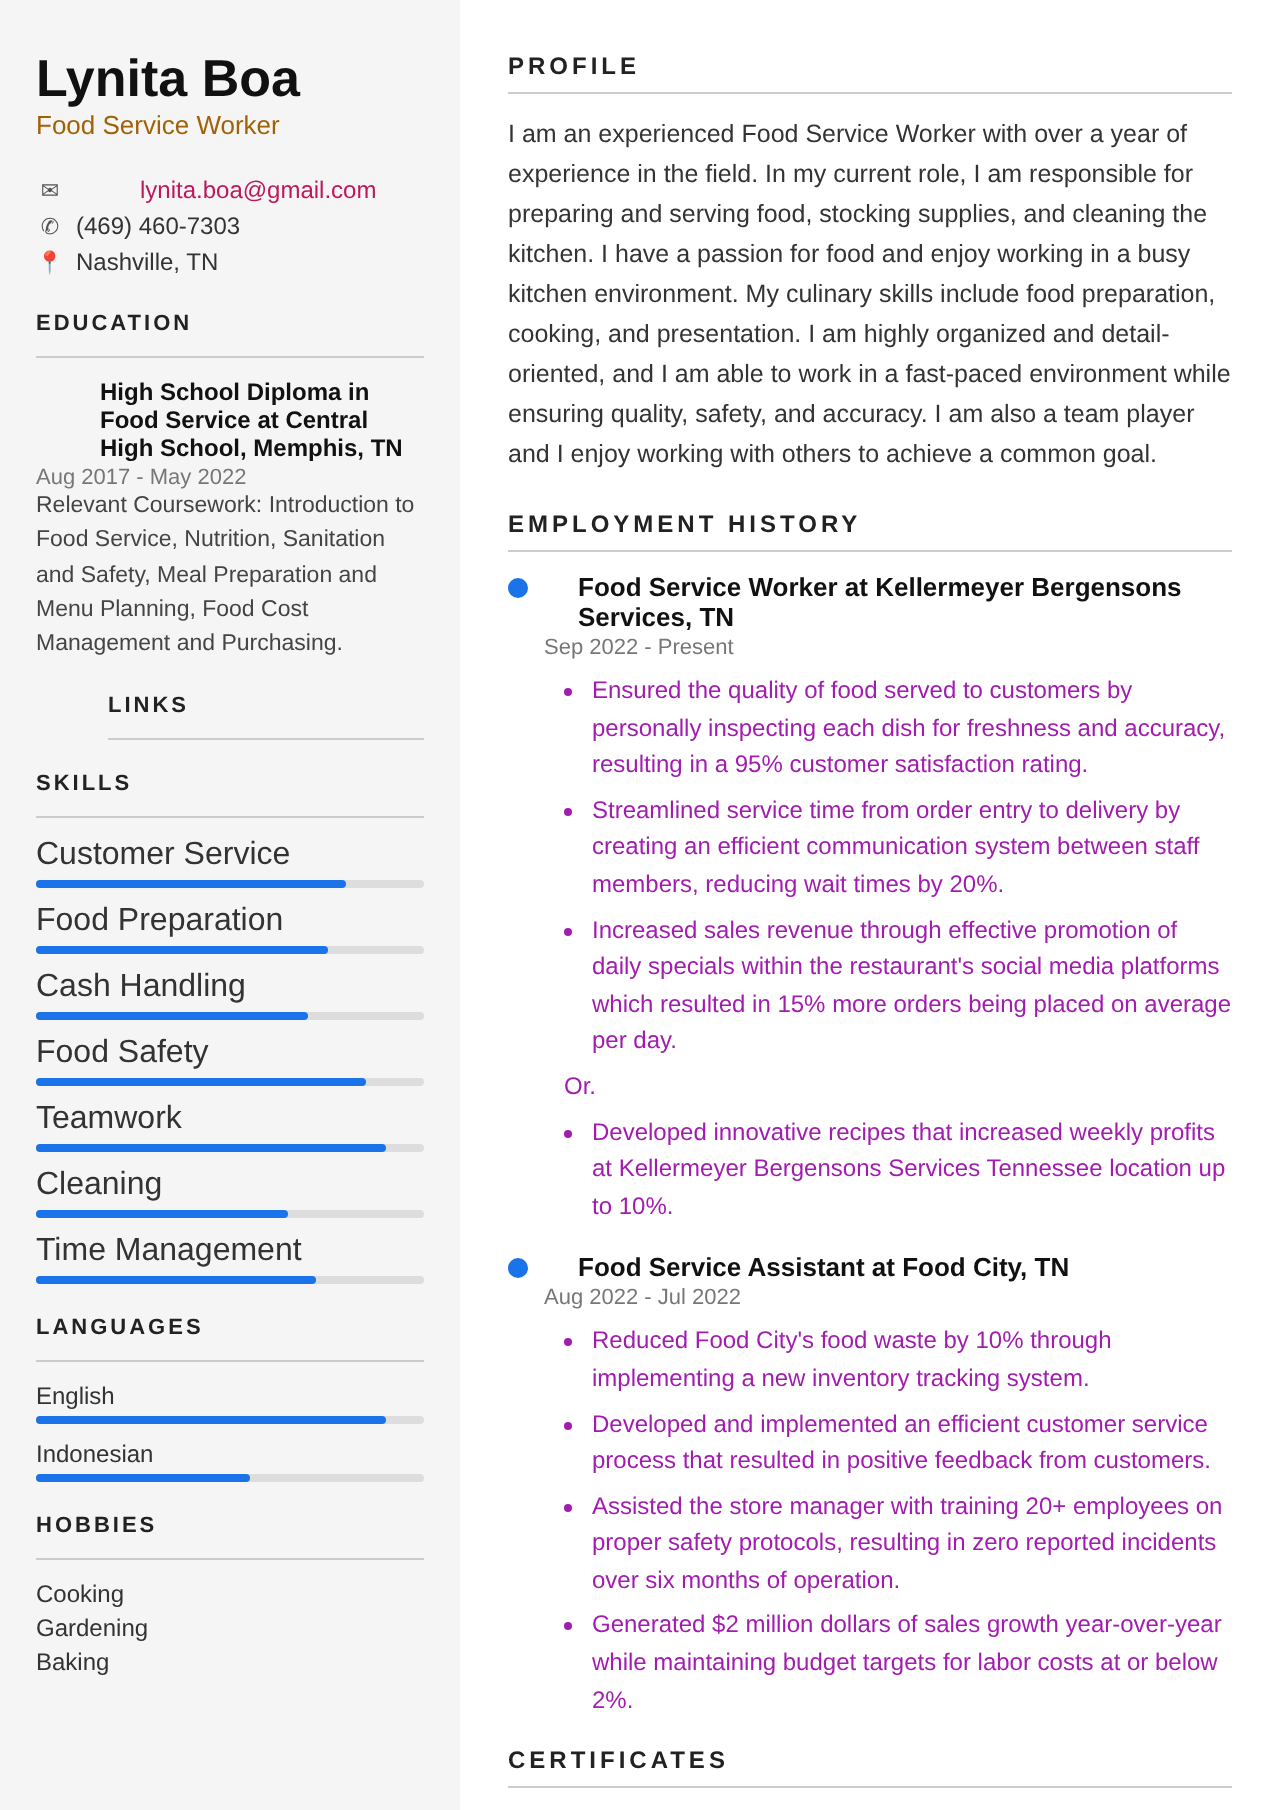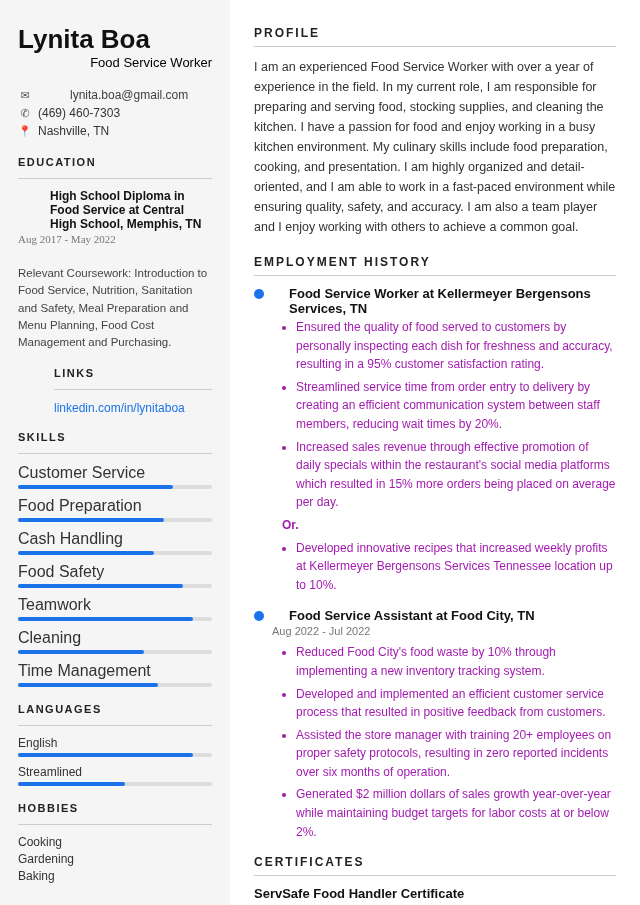--- a/index.html
+++ b/index.html
@@ -24,37 +24,36 @@
       padding: 24px 18px 24px 18px;
     }
     .sidebar-name {
       font-size: 26px;
       font-weight: bold;
       color: #111;
       line-height: 1.2;
     }
     .sidebar-title {
       font-size: 13px;
-      color: #000000;
+      color: #a16207;
       margin-bottom: 18px;
-      text-align: right;
     }
     .sidebar-contact {
       margin-bottom: 18px;
     }
     .contact-item {
       display: flex;
       align-items: center;
       gap: 6px;
       margin-bottom: 4px;
       font-size: 12px;
       color: #333;
     }
     .contact-item a {
-      color: #404040;
+      color: #be185d;
       text-decoration: none;
       font-size: 12px;
       padding-left: 32px;
     }
     .contact-icon {
       font-size: 11px;
       color: #555;
       width: 14px;
       text-align: center;
     }
@@ -75,22 +74,21 @@
     .edu-degree {
       font-weight: bold;
       font-size: 12px;
       color: #111;
       margin-bottom: 2px;
       margin-left: 32px;
     }
     .edu-date {
       font-size: 11px;
       color: #777;
-      margin-bottom: 20px;
-      font-family: Liberation Serif, serif;
+      margin-bottom: 0;
     }
     .edu-coursework {
       font-size: 11.5px;
       color: #444;
       line-height: 1.5;
     }
     .link-item a {
       color: #1a73e8;
       font-size: 12px;
       text-decoration: none;
@@ -193,21 +191,20 @@
       font-size: 12px;
       color: #a21caf;
       line-height: 1.55;
       margin-bottom: 4px;
       list-style: disc;
       margin-left: 14px;
     }
     .emp-bullets .no-bullet {
       list-style: none;
       margin-left: 0;
-      font-weight: bold;
     }
     
     .cert-item {
       margin-bottom: 10px;
     }
     .cert-name {
       font-weight: bold;
       font-size: 13px;
       color: #111;
     }
@@ -240,23 +237,20 @@
       <div class="section-title-left">Education</div>
       <hr class="section-divider">
       <div class="edu-degree">High School Diploma in Food Service at Central High School, Memphis, TN</div>
       <div class="edu-date">Aug 2017 - May 2022</div>
       <div class="edu-coursework">Relevant Coursework: Introduction to Food Service, Nutrition, Sanitation and Safety, Meal Preparation and Menu Planning, Food Cost Management and Purchasing.</div>
     </div>
 
     <div style="margin-top:16px;margin-left:36px;">
       <div class="section-title-left">Links</div>
       <hr class="section-divider">
-      <div class="link-item">
-        <a href="#">linkedin.com/in/lynitaboa</a>
-      </div>
     </div>
 
     <div style="margin-top:16px;">
       <div class="section-title-left">Skills</div>
       <hr class="section-divider">
       <div id="skills-container">
           <div class="skill-item">
       <div class="skill-label">Customer Service</div>
       <div class="skill-bar-bg">
         <div class="skill-bar-fill" style="width:80%"></div>
@@ -305,21 +299,21 @@
       <div class="section-title-left">Languages</div>
       <hr class="section-divider">
       <div id="languages-container">
           <div class="lang-item">
       <div class="lang-label">English</div>
       <div class="skill-bar-bg">
         <div class="skill-bar-fill" style="width:90%"></div>
       </div>
     </div>
           <div class="lang-item">
-      <div class="lang-label">Streamlined</div>
+      <div class="lang-label">Indonesian</div>
       <div class="skill-bar-bg">
         <div class="skill-bar-fill" style="width:55%"></div>
       </div>
     </div>
         </div>
     </div>
 
     <div style="margin-top:16px;">
       <div class="section-title-left">Hobbies</div>
       <hr class="section-divider">
@@ -341,20 +335,21 @@
 
     <div>
       <div class="main-section-title">Employment History</div>
       <hr class="main-divider">
       <div id="employment-container">
           <div class="emp-job">
       <div class="emp-job-header">
         <div class="emp-dot"></div>
         <div class="emp-job-title">Food Service Worker at Kellermeyer Bergensons Services, TN</div>
       </div>
+      <div class="emp-date">Sep 2022 - Present</div>
       <ul class="emp-bullets">
               <li>Ensured the quality of food served to customers by personally inspecting each dish for freshness and accuracy, resulting in a 95% customer satisfaction rating.</li>
               <li>Streamlined service time from order entry to delivery by creating an efficient communication system between staff members, reducing wait times by 20%.</li>
               <li>Increased sales revenue through effective promotion of daily specials within the restaurant's social media platforms which resulted in 15% more orders being placed on average per day.</li>
               <li class="no-bullet">Or.</li>
               <li>Developed innovative recipes that increased weekly profits at Kellermeyer Bergensons Services Tennessee location up to 10%.</li>
             </ul>
     </div>
           <div class="emp-job">
       <div class="emp-job-header">

